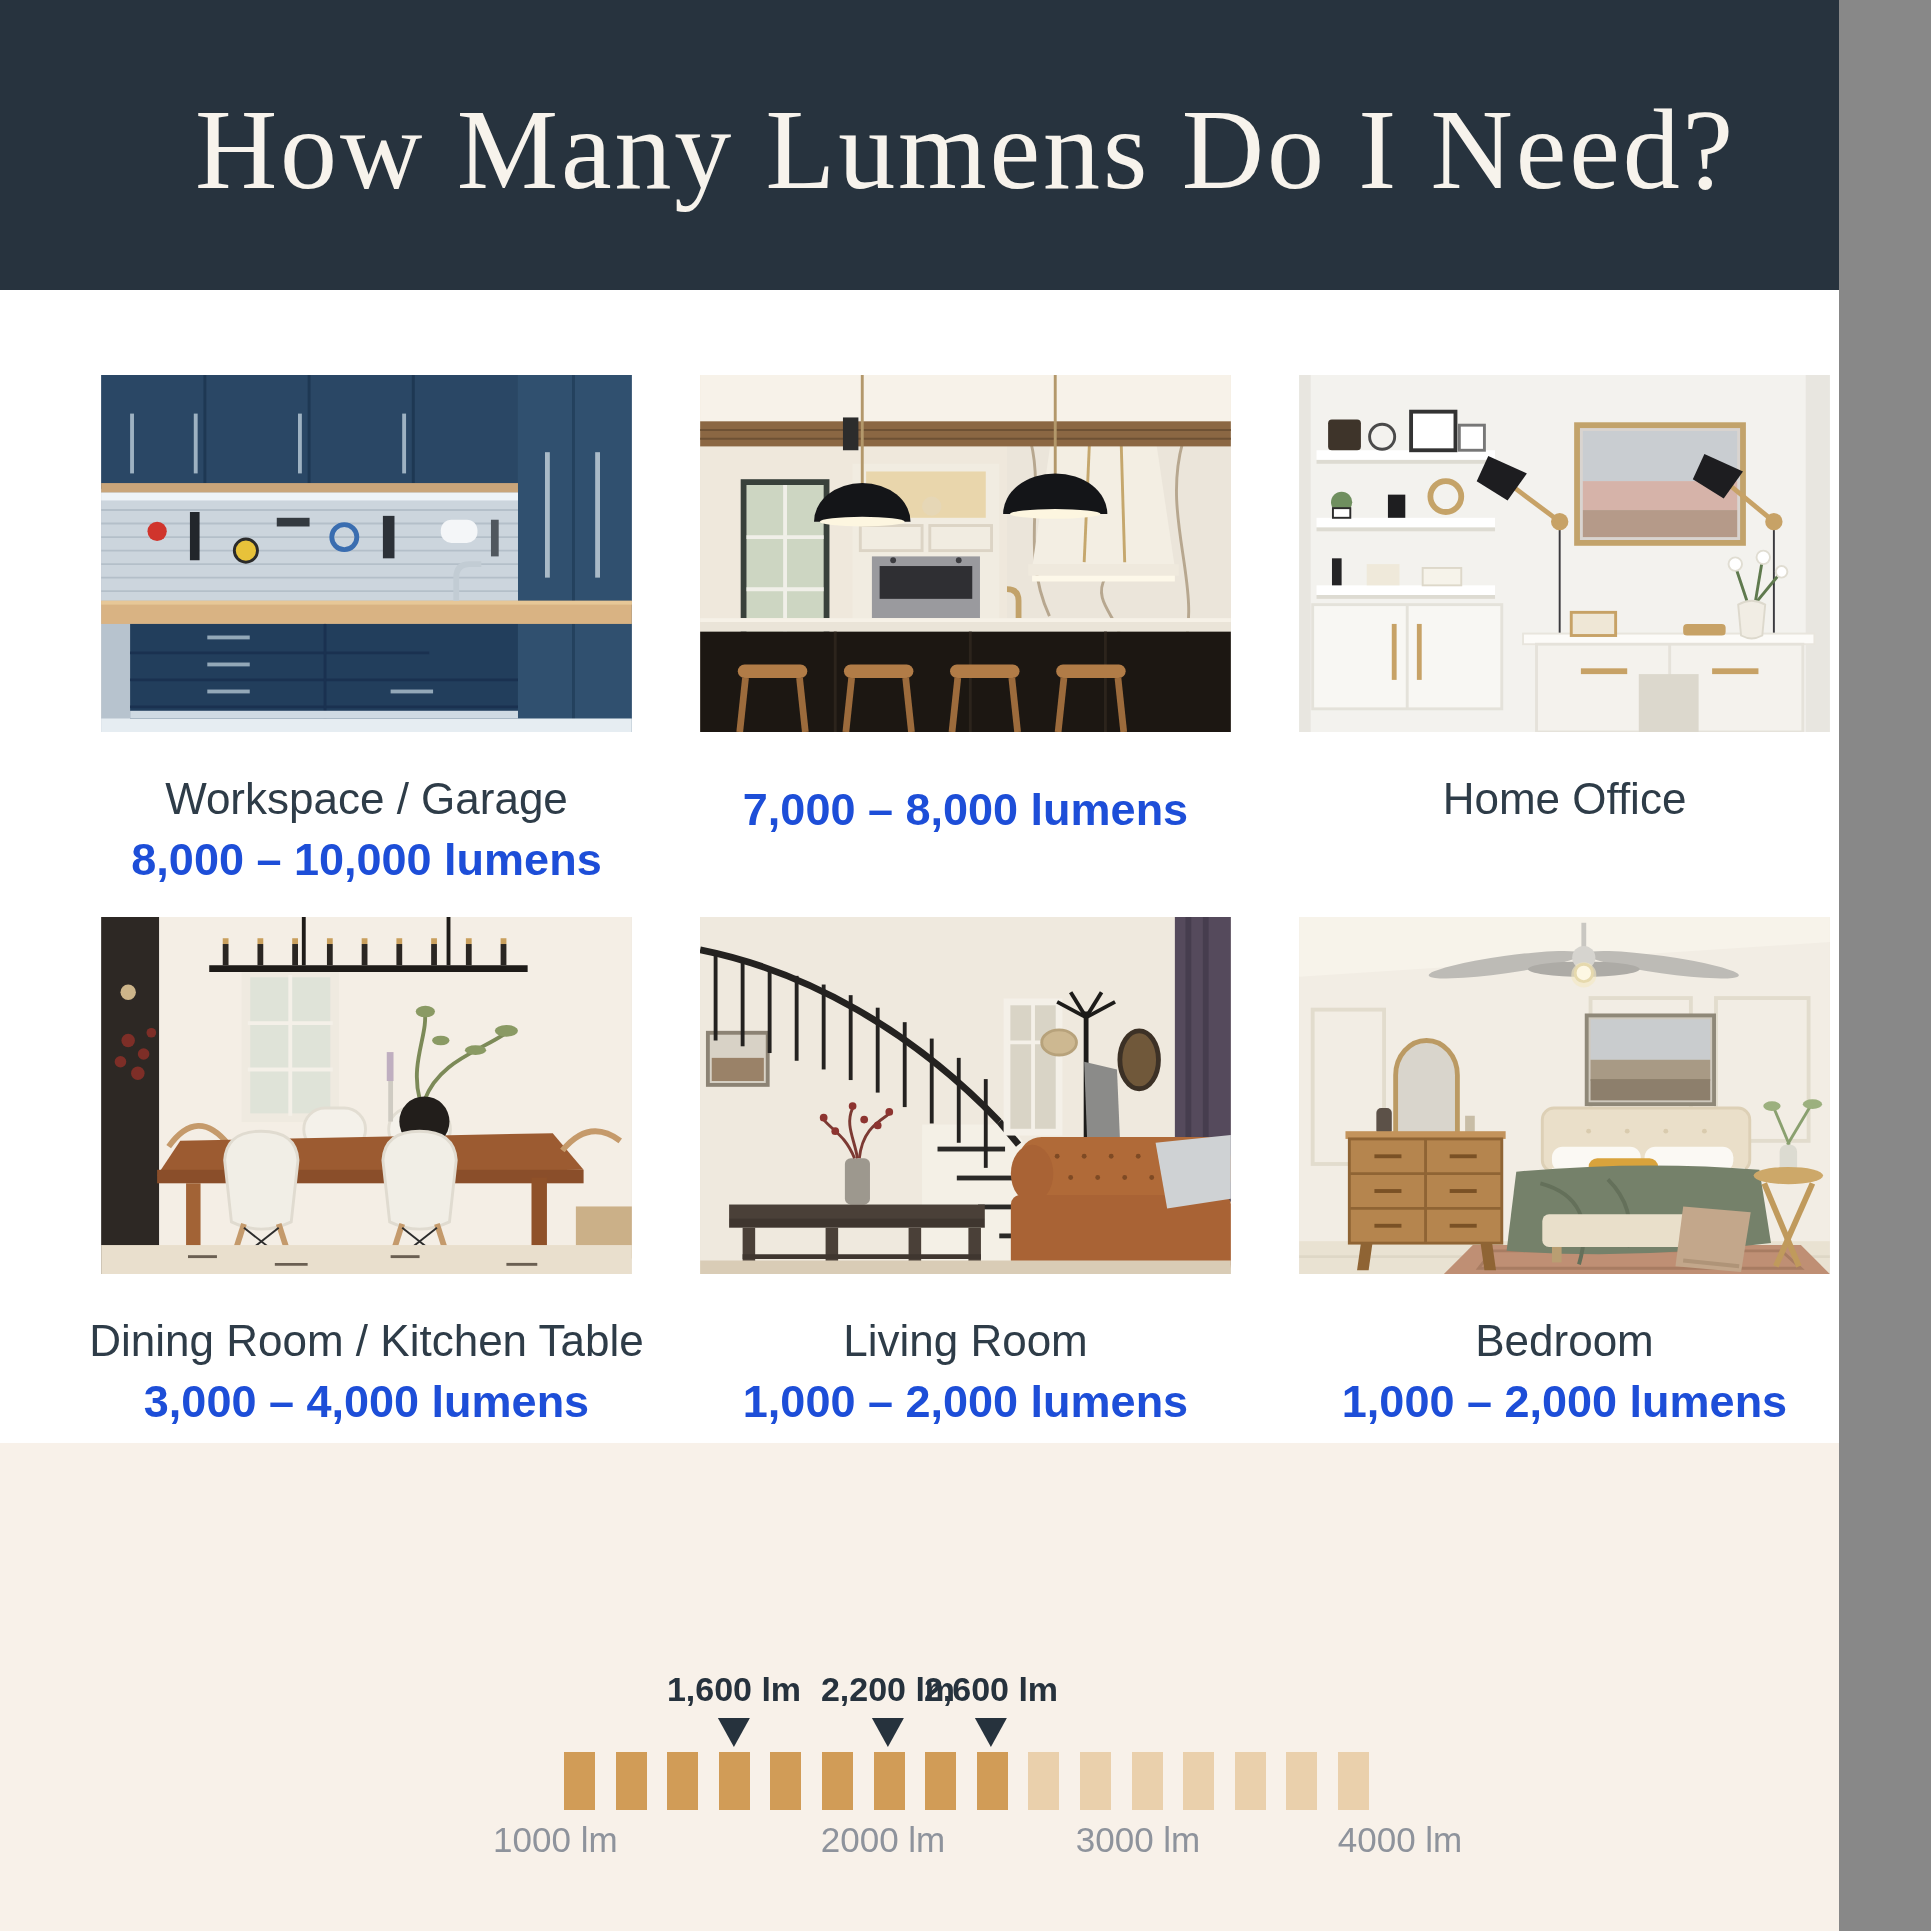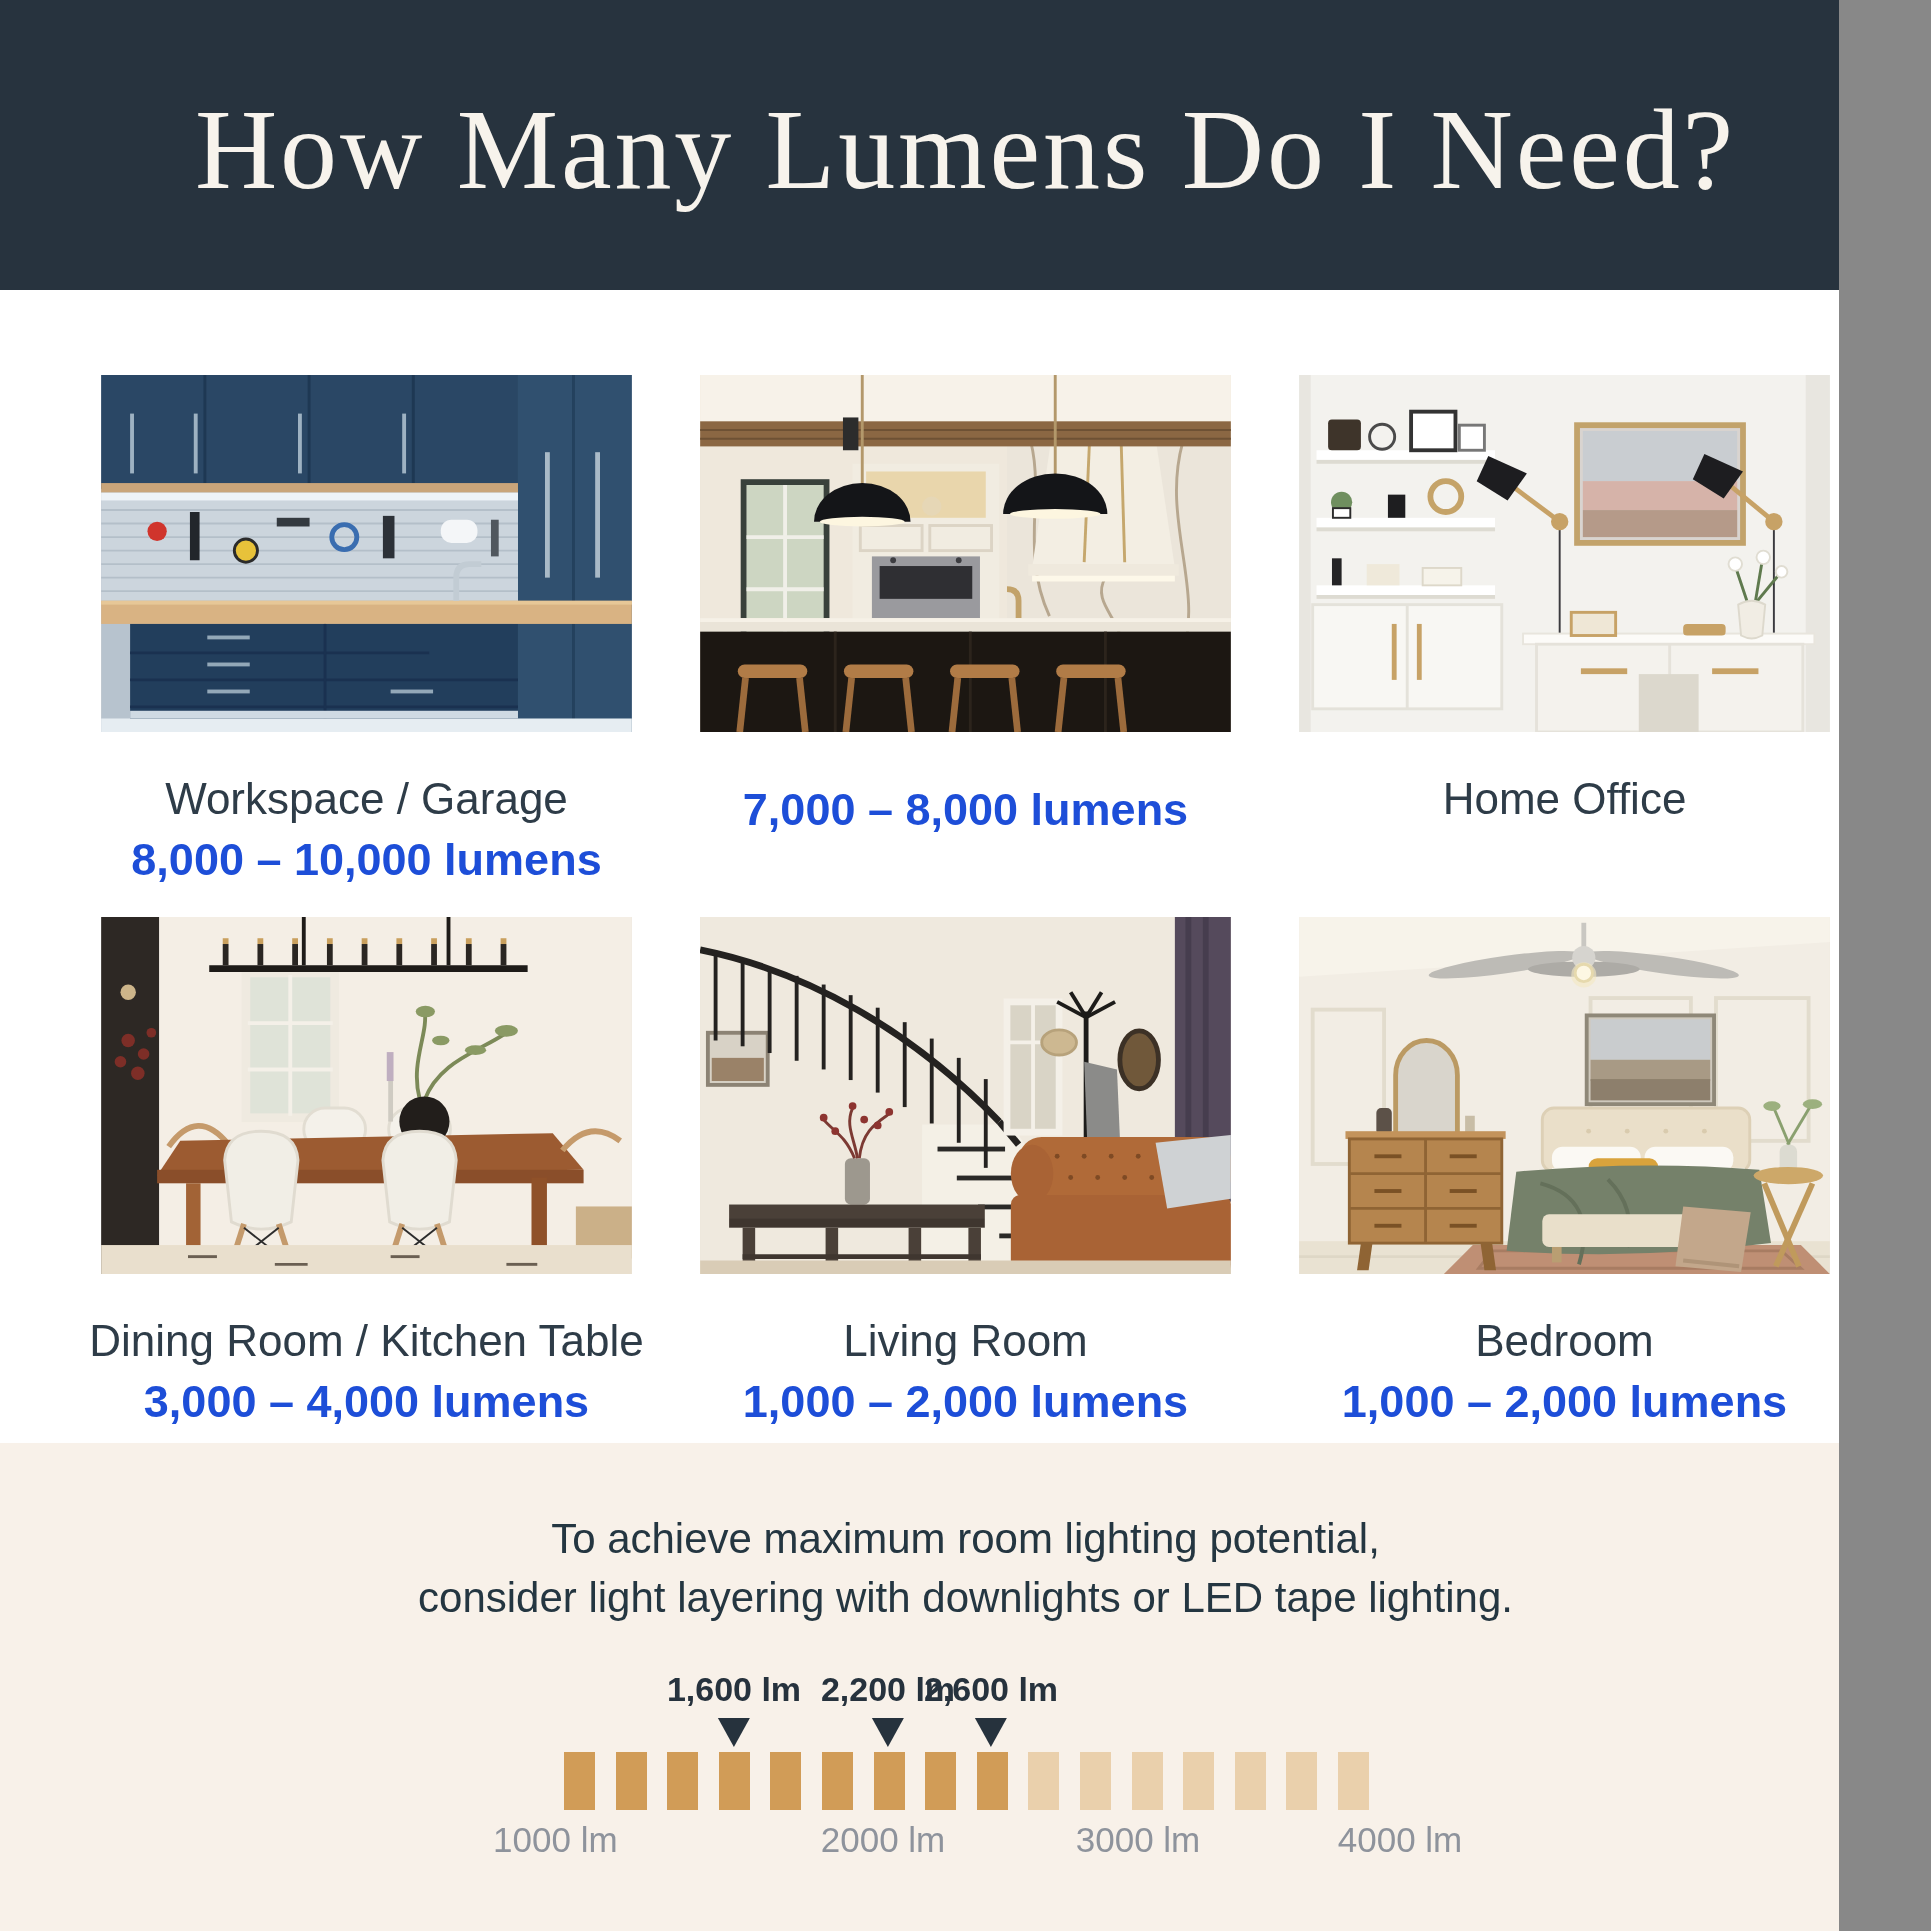--- a/index.html
+++ b/index.html
@@ -526,24 +526,20 @@
         </g>
       </svg>
     </div>
     <div class="caption">
       <div class="room-label">Bedroom</div>
       <div class="room-lumens">1,000 – 2,000 lumens</div>
     </div>
   </div>
 
   <div class="footer">
-    <div class="note">
-      <div>To achieve maximum room lighting potential,</div>
-      <div>consider light layering with downlights or LED tape lighting.</div>
-    </div>
     <div class="chart">
       <div id="markers">
           <div class="marker" style="left: 170px;">
             <div class="marker-label">1,600 lm</div>
             <div class="marker-tri" style="border-top-color: rgb(38, 50, 61);"></div>
           </div>
           <div class="marker" style="left: 324px;">
             <div class="marker-label">2,200 lm</div>
             <div class="marker-tri" style="border-top-color: rgb(38, 50, 61);"></div>
           </div>

